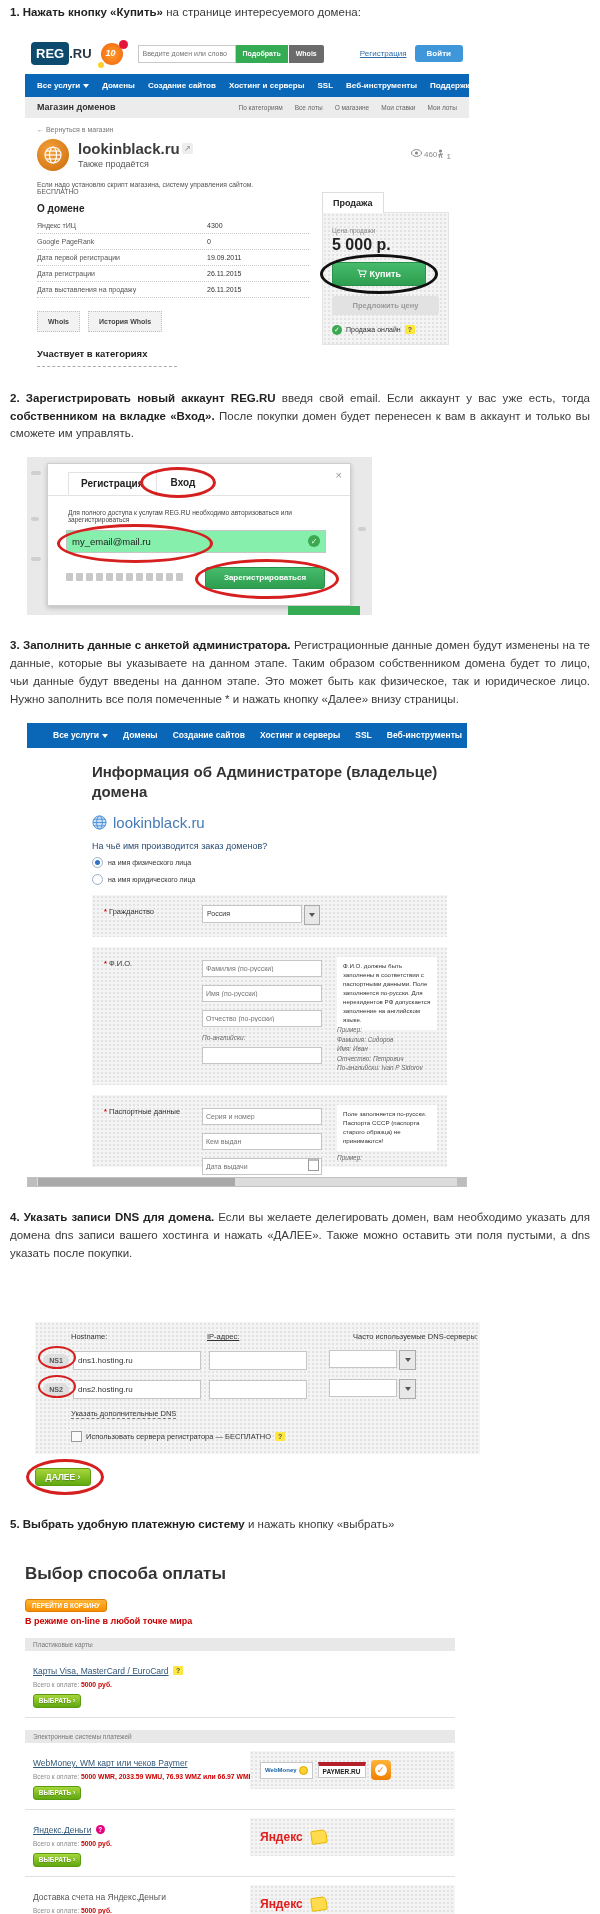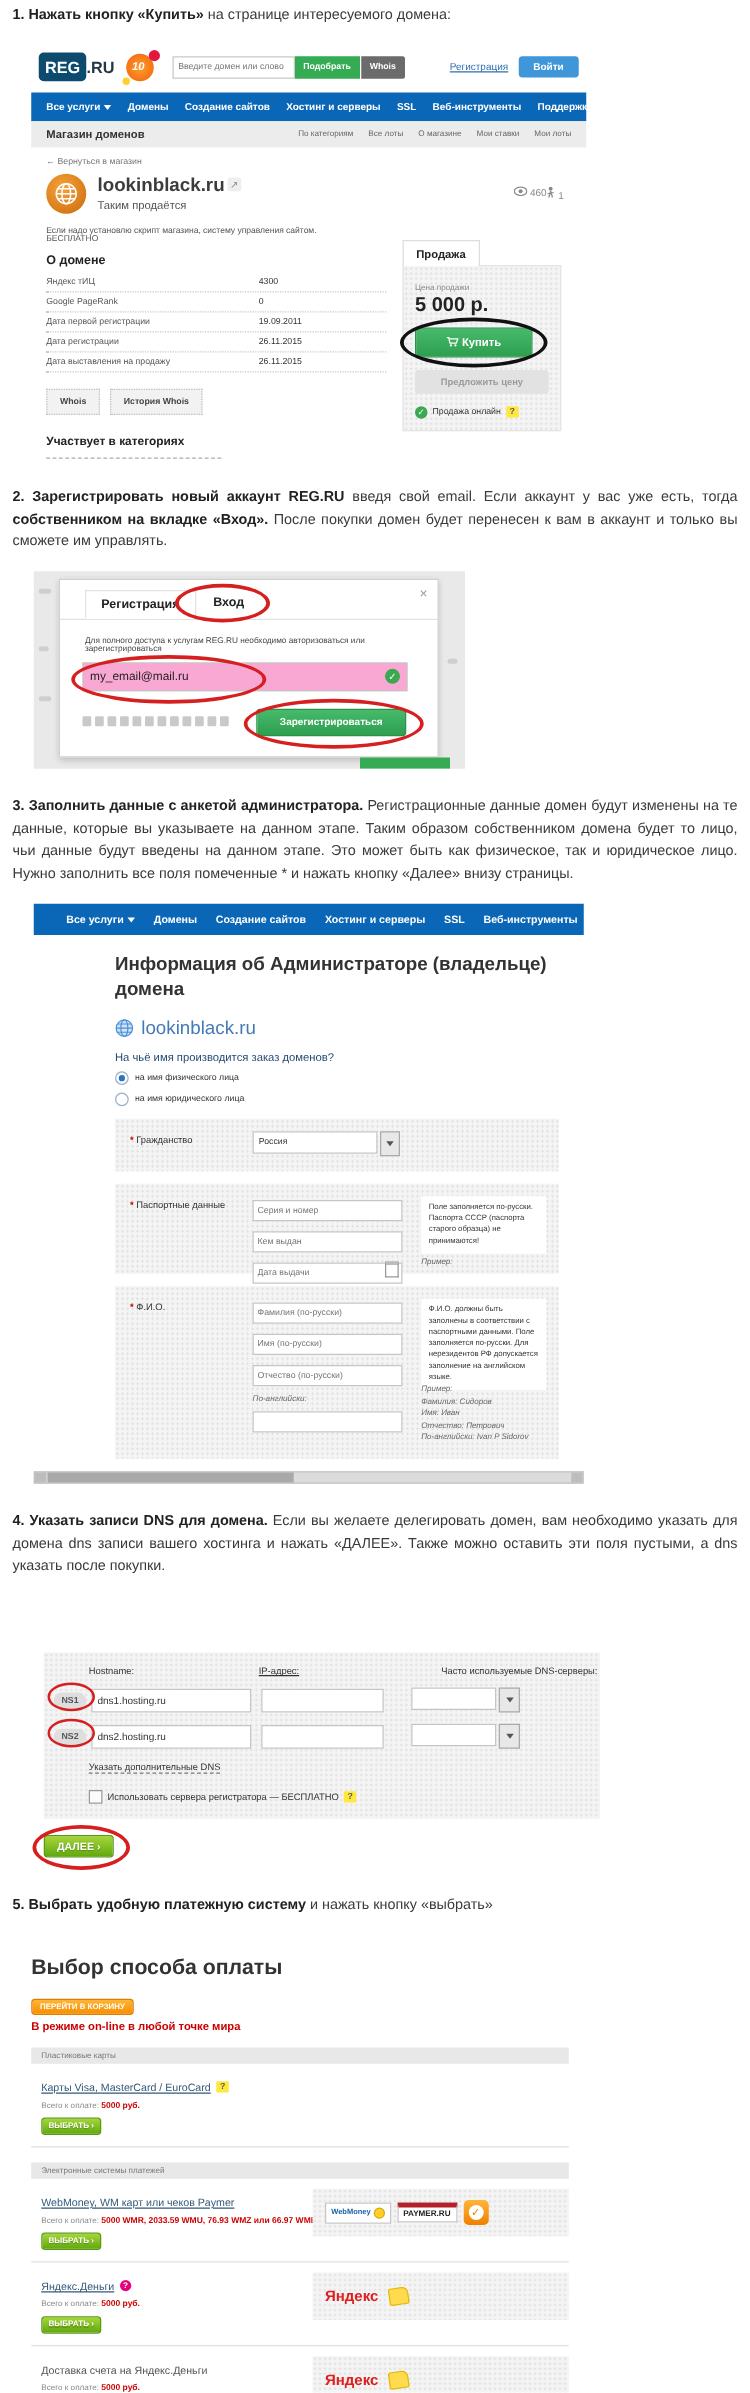--- a/index.html
+++ b/index.html
@@ -66,21 +66,21 @@
   .chk-circ{display:inline-flex;width:10px;height:10px;border-radius:50%;background:#3aa94f;color:#fff;font-size:7px;align-items:center;justify-content:center;}
   
   .shot2{position:relative;width:345px;height:158px;margin:14px 0 0 17px;background:#e9e9e9;overflow:hidden;}
   .smudge{position:absolute;background:#cfcfcf;height:4px;border-radius:2px;}
   .modal{position:absolute;left:20px;top:6px;width:302px;height:141px;background:#fff;border:1px solid #cfcfcf;box-shadow:0 2px 5px rgba(0,0,0,.2);}
   .m-tabs{display:flex;padding:8px 0 0 20px;border-bottom:1px solid #e2e2e2;}
   .m-tab1{font-size:10px;font-weight:bold;color:#222;border:1px solid #e2e2e2;border-bottom:1px solid #fff;padding:5px 12px;background:#fff;}
   .m-tab2{font-size:10px;font-weight:bold;color:#222;padding:5px 14px;}
   .m-close{position:absolute;right:8px;top:5px;color:#999;font-size:11px;}
   .m-info{font-size:6.6px;color:#444;margin:13px 0 0 20px;width:260px;}
-  .m-input{position:relative;margin:7px 0 0 18px;width:258px;height:21px;border:1px solid #c5c5c5;background:#f9a8d4;}
+  .m-input{position:relative;margin:7px 0 0 18px;width:258px;height:21px;border:1px solid #c5c5c5;background:#86efac;}
   .m-input input{border:none;outline:none;width:200px;height:19px;font-size:9.5px;color:#222;padding:0 5px;background:transparent;}
   .m-input .chk-circ{position:absolute;right:5px;top:4px;width:12px;height:12px;font-size:8px;}
   .m-foot{display:flex;align-items:center;margin:14px 0 0 18px;}
   .soc{display:flex;gap:3px;}
   .soc span{width:7px;height:8px;background:#c9c9c9;border-radius:1px;display:inline-block;}
   .m-reg{position:relative;margin-left:22px;width:118px;height:20px;font-size:8px;line-height:20px;}
   .m-underbar{position:absolute;right:12px;bottom:0;width:72px;height:9px;background:#35ab53;}
   
   .shot3{position:relative;width:440px;margin:14px 0 0 17px;}
   .s3-nav{background:#0a67b7;display:flex;align-items:center;height:25px;padding:0 26px;gap:15px;}
@@ -209,21 +209,21 @@
               <ellipse cx="11" cy="11" rx="3.5" ry="8"></ellipse>
               <line x1="3" y1="11" x2="19" y2="11"></line>
               <line x1="4" y1="7" x2="18" y2="7"></line>
               <line x1="4" y1="15" x2="18" y2="15"></line>
             </g>
           </svg>
       </span>
       <span class="s1-domtxt">
         <span class="s1-domname">lookinblack.ru</span>
         <span class="ext">↗</span>
-        <div class="s1-domsub">Таким продаётся</div>
+        <div class="s1-domsub">Также продаётся</div>
       </span>
       <span class="s1-stats">
         <span><svg width="11" height="8" viewBox="0 0 11 8">
               <ellipse cx="5.5" cy="4" rx="5" ry="3.4" fill="none" stroke="#8a8a8a"></ellipse>
               <circle cx="5.5" cy="4" r="1.6" fill="#8a8a8a"></circle>
             </svg> <span>460</span></span>
         <span><svg width="7" height="10" viewBox="0 0 7 10">
               <circle cx="3.5" cy="2" r="1.6" fill="#8a8a8a"></circle>
               <path d="M3.5 4 L2 9 M3.5 4 L5 9 M1 6 L6 5" stroke="#8a8a8a" fill="none"></path>
             </svg> <span>1</span></span>
@@ -366,48 +366,48 @@
       <div class="fbox dotbg" style="height:22px;">
         <span class="lab"><span class="star">*</span> <span>Гражданство</span></span>
         <span class="fcol selwrap">
           <span class="selval">Россия</span>
           <span class="selbtn">
               <i></i>
             </span>
         </span>
       </div>
 
-      <div class="fbox dotbg" style="height:52px;">
-        <span class="lab"><span class="star">*</span> <span>Паспортные данные</span></span>
-        <div class="fcol">
-          <input placeholder="Серия и номер" style="">
-          <input placeholder="Кем выдан" style="">
-          <input placeholder="Дата выдачи" style=""><span class="cal"></span>
-        </div>
-        <div class="helpcard">Поле заполняется по-русски. Паспорта СССР (паспорта старого образца) не принимаются!</div>
-        <div class="example" style="top:58px;">Пример:</div>
-      </div>
-
       <div class="fbox dotbg" style="height:118px;">
         <span class="lab"><span class="star">*</span> <span>Ф.И.О.</span></span>
         <div class="fcol">
           <input placeholder="Фамилия (по-русски)" style="">
           <input placeholder="Имя (по-русски)" style="">
           <input placeholder="Отчество (по-русски)" style="">
           <div class="enlab">По-английски:</div>
           <input style="">
         </div>
         <div class="helpcard">Ф.И.О. должны быть заполнены в соответствии с паспортными данными. Поле заполняется по-русски. Для нерезидентов РФ допускается заполнение на английском языке.</div>
         <div class="example" style="top:78px;">
           <div>Пример:</div>
           <div>Фамилия: Сидоров</div>
           <div>Имя: Иван</div>
           <div>Отчество: Петрович</div>
           <div>По-английски: Ivan P Sidorov</div>
         </div>
+      </div>
+
+      <div class="fbox dotbg" style="height:52px;">
+        <span class="lab"><span class="star">*</span> <span>Паспортные данные</span></span>
+        <div class="fcol">
+          <input placeholder="Серия и номер" style="">
+          <input placeholder="Кем выдан" style="">
+          <input placeholder="Дата выдачи" style=""><span class="cal"></span>
+        </div>
+        <div class="helpcard">Поле заполняется по-русски. Паспорта СССР (паспорта старого образца) не принимаются!</div>
+        <div class="example" style="top:58px;">Пример:</div>
       </div>
     </div>
     <div class="s3-scroll">
         <i class="e" style="left:0"></i>
         <i class="e" style="right:0"></i>
         <i class="s3-thumb"></i>
       </div>
   </div>
 
   <p class="step" style="margin-top:22px"><span class="b">4. Указать записи DNS для домена.</span><span> Если вы желаете делегировать домен, вам необходимо указать для домена dns записи вашего хостинга и нажать «ДАЛЕЕ». Также можно оставить эти поля пустыми, а dns указать после покупки.</span></p>

